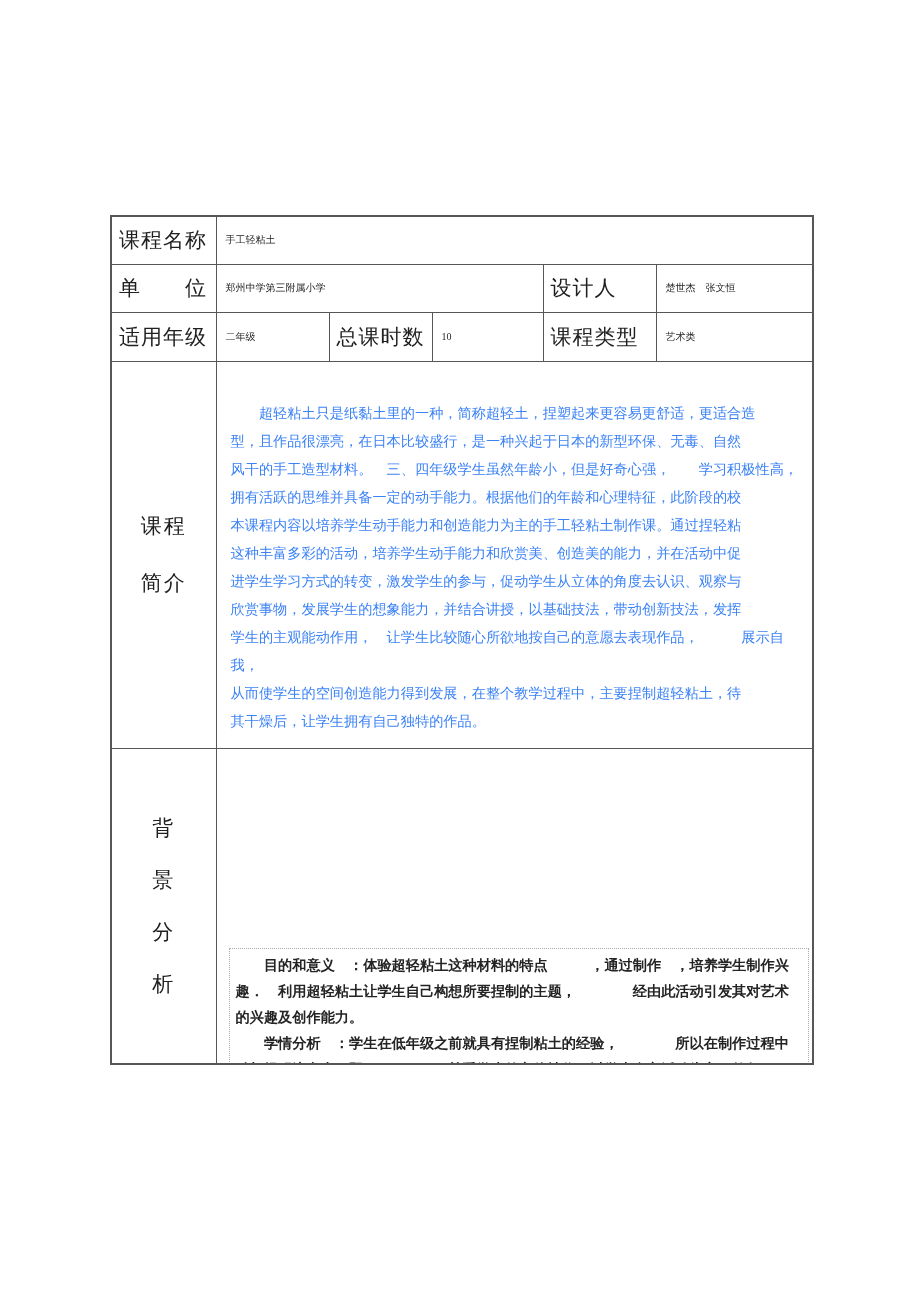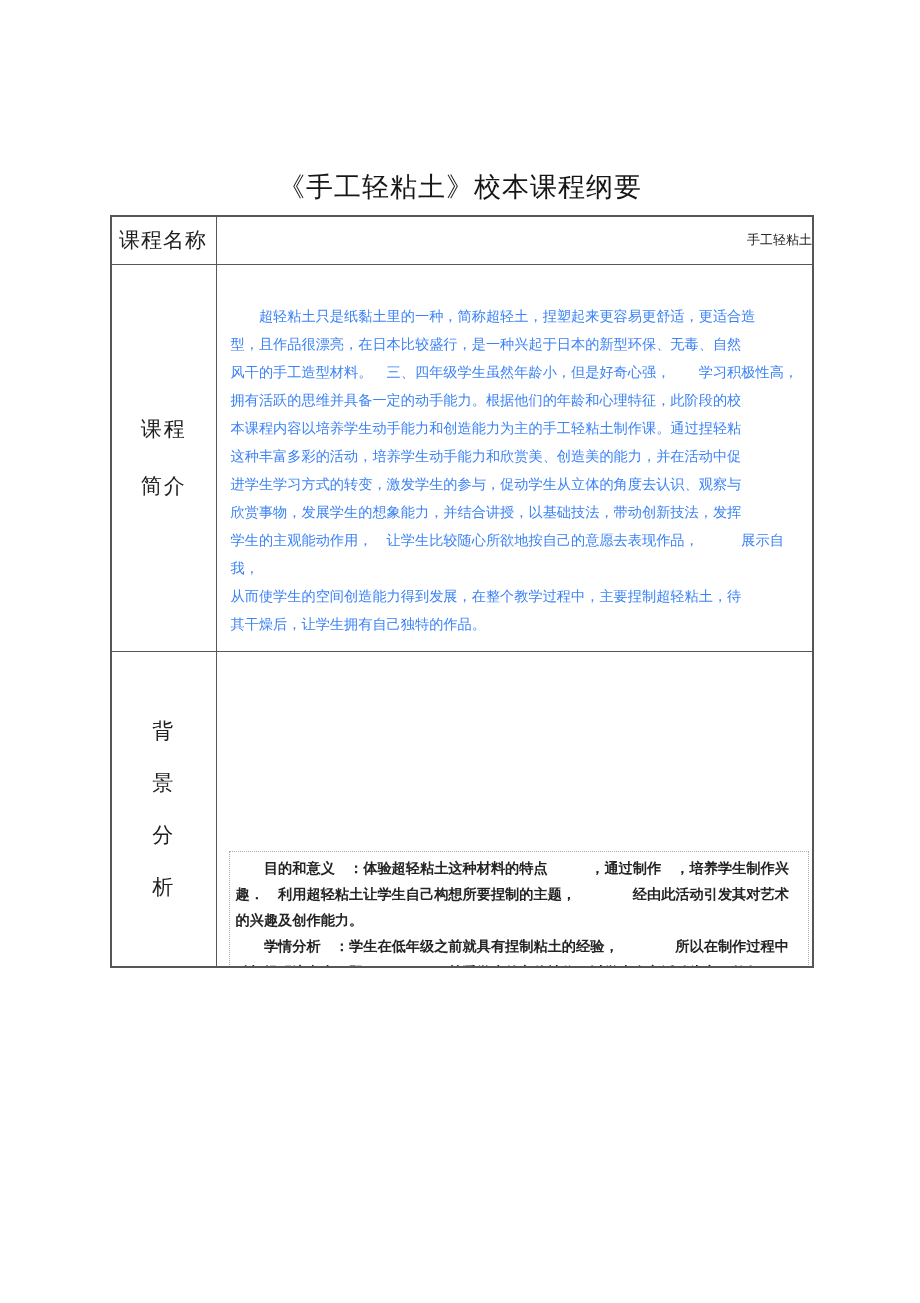--- a/index.html
+++ b/index.html
@@ -26,22 +26,22 @@
     border:1px solid #565656; vertical-align:middle;
     overflow:hidden;
     margin-top:43px;
   }
 
   td.lbl {
     font-size:21px; letter-spacing:1px; color:#202020;
     padding-left:7px; white-space:pre;
   }
   td.val {
-    font-size:13px; color:#242424;
-    padding-left:20px; white-space:pre;text-align:right;
+    font-size:10px; color:#242424;
+    padding-left:9px; white-space:pre;
   }
 
   
   td.tall-lbl { text-align:center; padding-left:0; }
   .vlabel { display:flex; flex-direction:column; align-items:center; justify-content:center; height:100%; }
   .vlabel span { font-size:21px; letter-spacing:2px; color:#202020;text-align:center; }
   .vlabel.two span + span { margin-top:29px; }
   .vlabel.four span + span { margin-top:24px; }
 
   td.bigtext { vertical-align:top; }
@@ -57,39 +57,52 @@
     padding:3px 6px 0 6px;
     font-size:14.2px; line-height:26px; color:#242424;
     white-space:pre-wrap; word-break:break-all;font-weight:bold;
   }
 </style>
 </head>
 <body>
 
 <div class="page">
 
-  <div class="doc-title">《手工轻粘土》校本课程纲要</div>
 
   <table class="doc-table">
     <colgroup>
       <col style="width:105px">
         <col style="width:113px">
         <col style="width:103px">
       <col style="width:111px">
         <col style="width:113px">
         <col style="width:157px">
     </colgroup>
 
     <tbody>
         <tr style="height:48px">
       <td class="lbl">课程名称</td>
       <td class="val" colspan="5">手工轻粘土</td>
     </tr>
 
+    <tr style="height:48px">
+      <td class="lbl">单　　位</td>
+      <td class="val" colspan="3">郑州中学第三附属小学</td>
+      <td class="lbl">设计人</td>
+      <td class="val">楚世杰　张文恒</td>
+    </tr>
 
+    <tr style="height:49px">
+      <td class="lbl">适用年级</td>
+      <td class="val">二年级</td>
+      <td class="lbl">总课时数</td>
+      <td class="val">10</td>
+      <td class="lbl">课程类型</td>
+      <td class="val">艺术类</td>
+    </tr>
 
     <tr style="height:387px">
       <td class="tall-lbl">
         <div class="vlabel two">
           <span>课程</span>
           <span>简介</span>
         </div>
       </td>
       <td class="bigtext" colspan="5">
         <div class="intro-text">　　超轻粘土只是纸黏土里的一种，简称超轻土，捏塑起来更容易更舒适，更适合造

